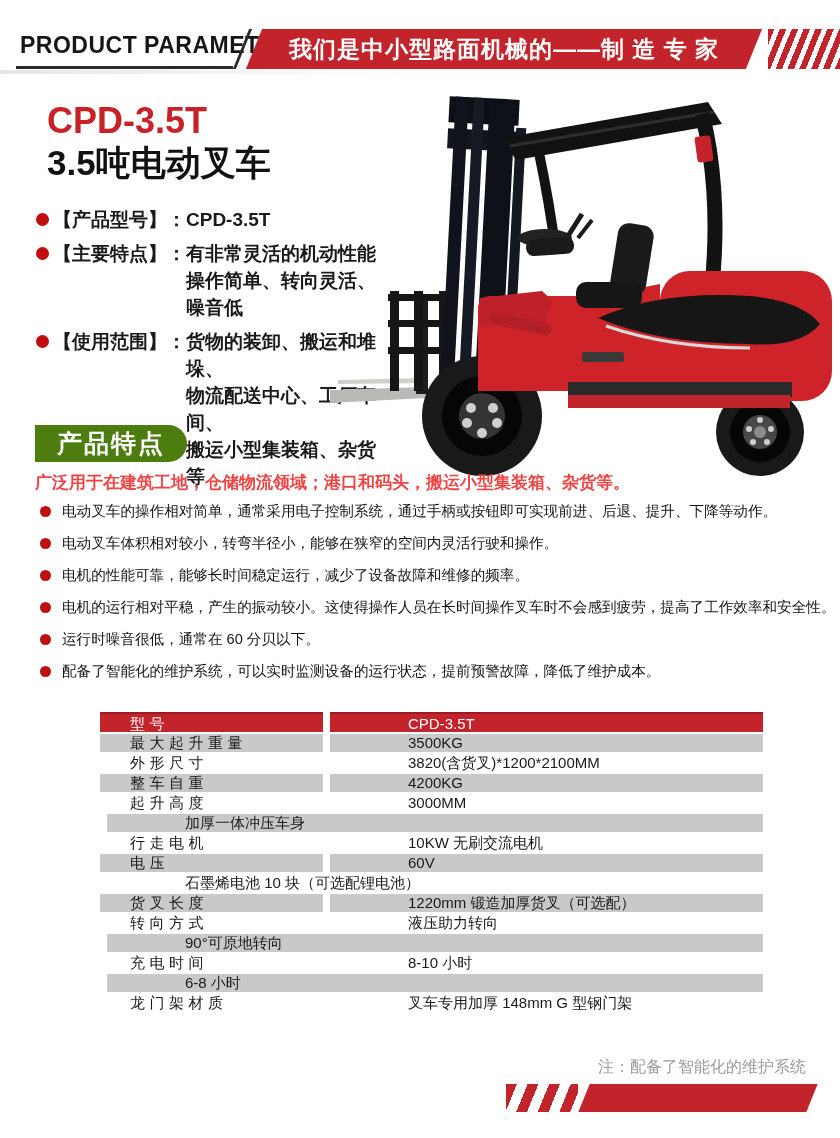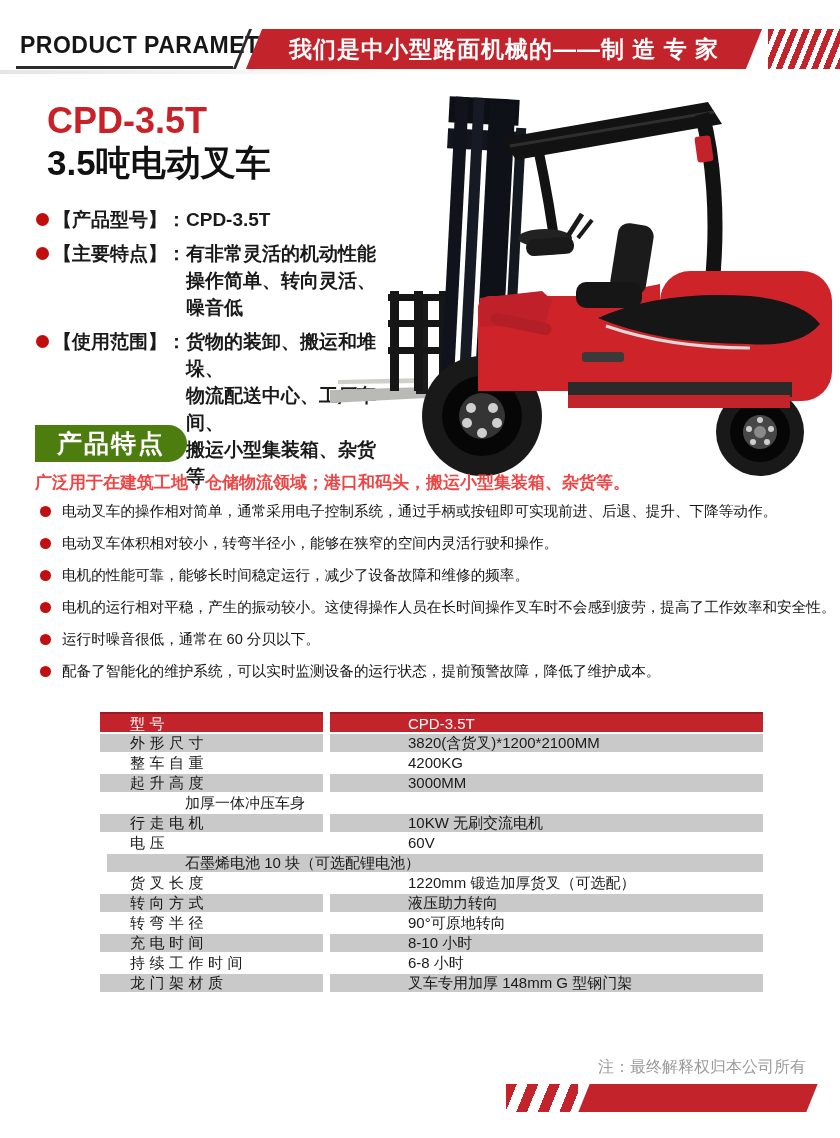--- a/index.html
+++ b/index.html
@@ -186,20 +186,25 @@
     </ul>
 
   <div class="spec-table">
     <div class="t-row t-head">
       <div class="t-label">型号</div>
       <div class="t-gap"></div>
       <div class="t-value">CPD-3.5T</div>
     </div>
     <div class="t-body">
 
+    <div class="t-row">
+        <div class="t-label">最大起升重量</div>
+        <div class="t-gap"></div>
+        <div class="t-value">3500KG</div>
+      </div>
         <div class="t-row">
         <div class="t-label">外形尺寸</div>
         <div class="t-gap"></div>
         <div class="t-value">3820(含货叉)*1200*2100MM</div>
       </div>
         <div class="t-row">
         <div class="t-label">整车自重</div>
         <div class="t-gap"></div>
         <div class="t-value">4200KG</div>
       </div>
@@ -230,39 +235,37 @@
         <div class="t-label">货叉长度</div>
         <div class="t-gap"></div>
         <div class="t-value">1220mm 锻造加厚货叉（可选配）</div>
       </div>
         <div class="t-row">
         <div class="t-label">转向方式</div>
         <div class="t-gap"></div>
         <div class="t-value">液压助力转向</div>
       </div>
         <div class="t-row">
-        <div class="t-label">转弯半径</div>
         <div class="t-gap"></div>
         <div class="t-value">90°可原地转向</div>
       </div>
         <div class="t-row">
         <div class="t-label">充电时间</div>
         <div class="t-gap"></div>
         <div class="t-value">8-10 小时</div>
       </div>
         <div class="t-row">
-        <div class="t-label">持续工作时间</div>
         <div class="t-gap"></div>
         <div class="t-value">6-8 小时</div>
       </div>
         <div class="t-row">
         <div class="t-label">龙门架材质</div>
         <div class="t-gap"></div>
         <div class="t-value">叉车专用加厚 148mm G 型钢门架</div>
       </div>
       </div>
   </div>
 
-  <div class="note">注：最终解释权归本公司所有</div>
+  <div class="note">注：配备了智能化的维护系统</div>
   <div class="footer-stripes"></div>
   <div class="footer-bar"></div>
 
 </div>
 
 </body></html>

